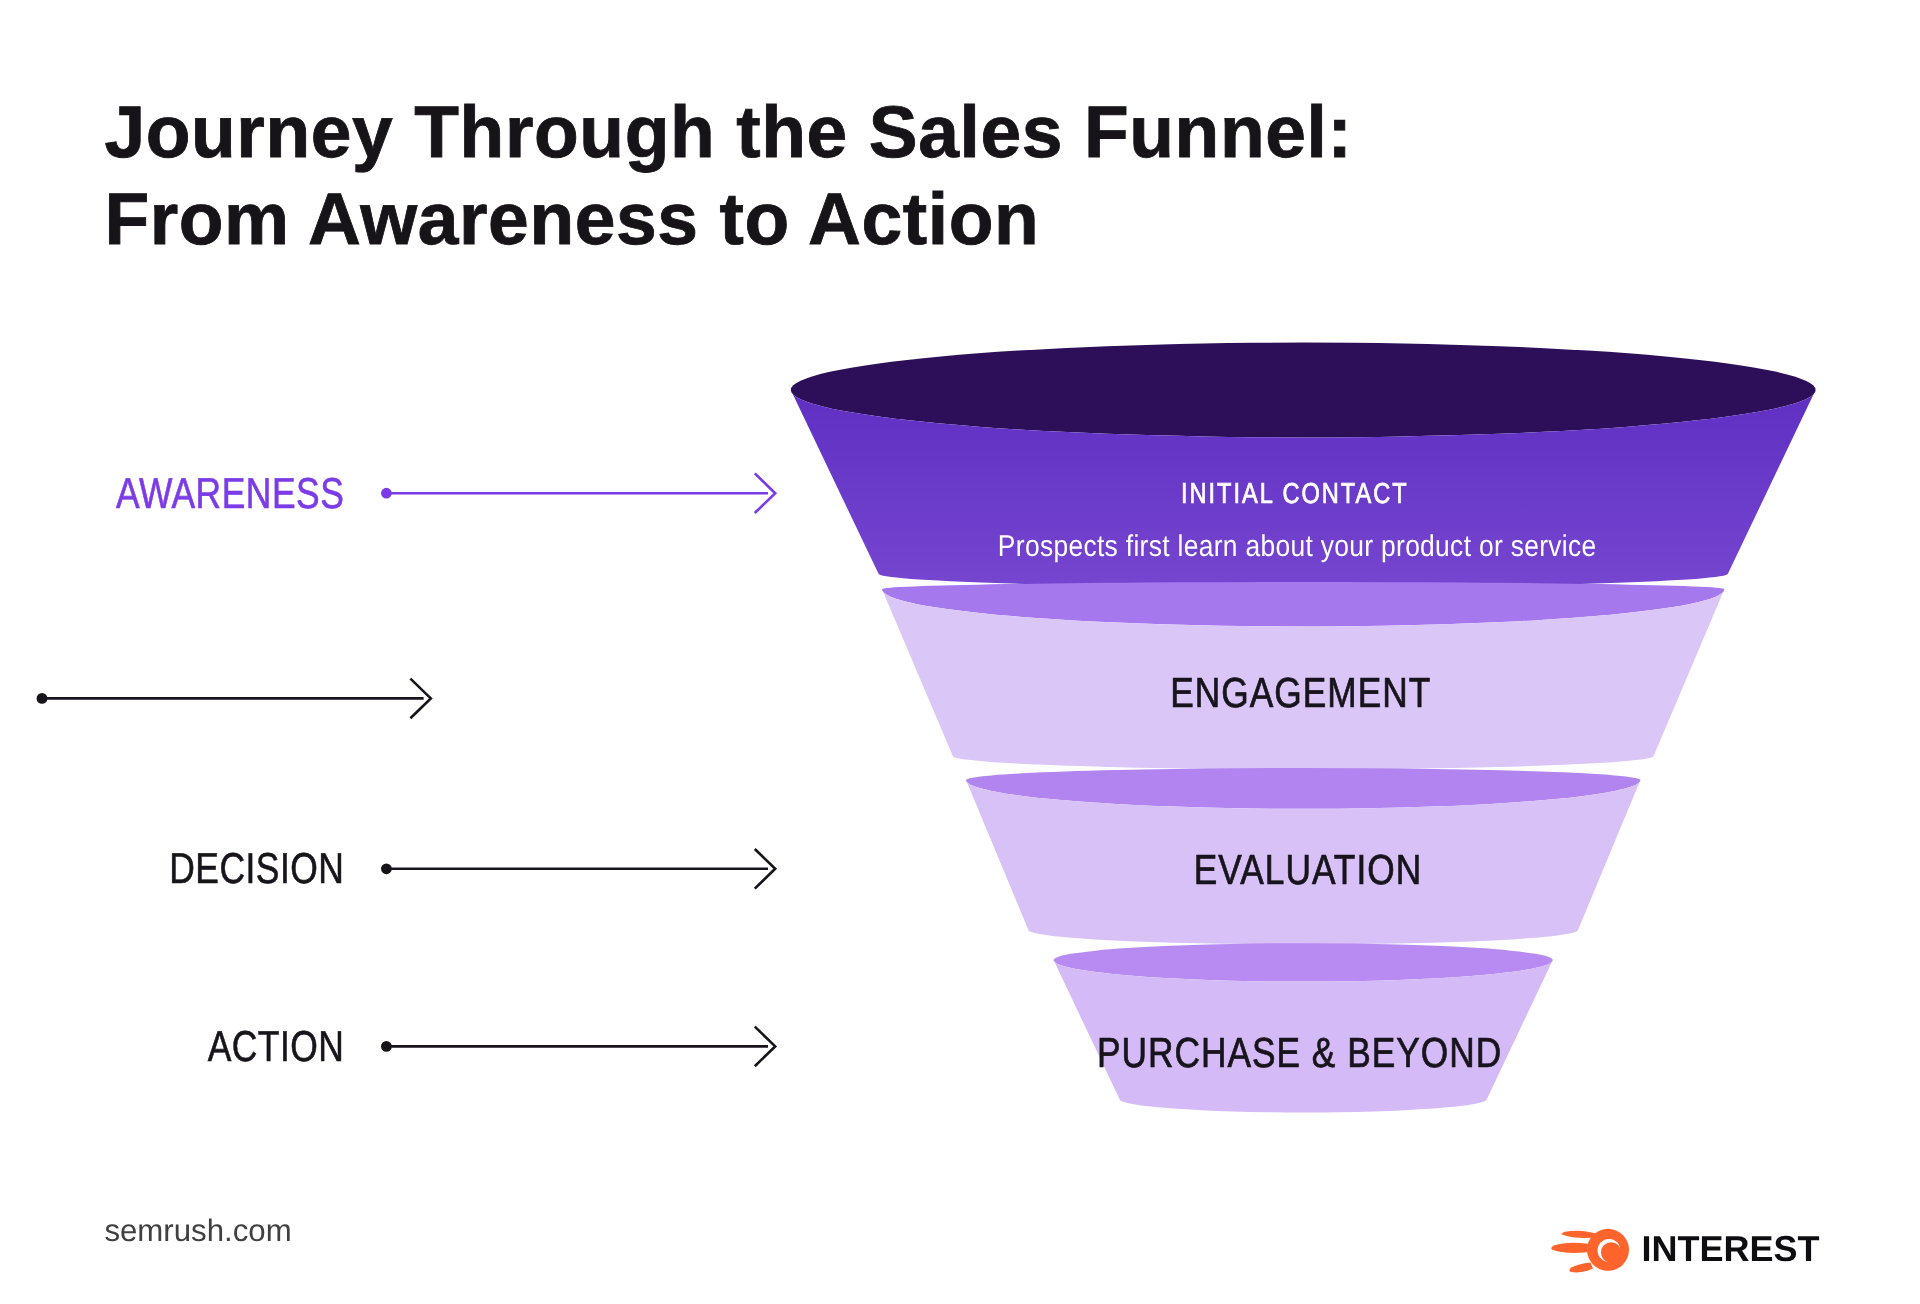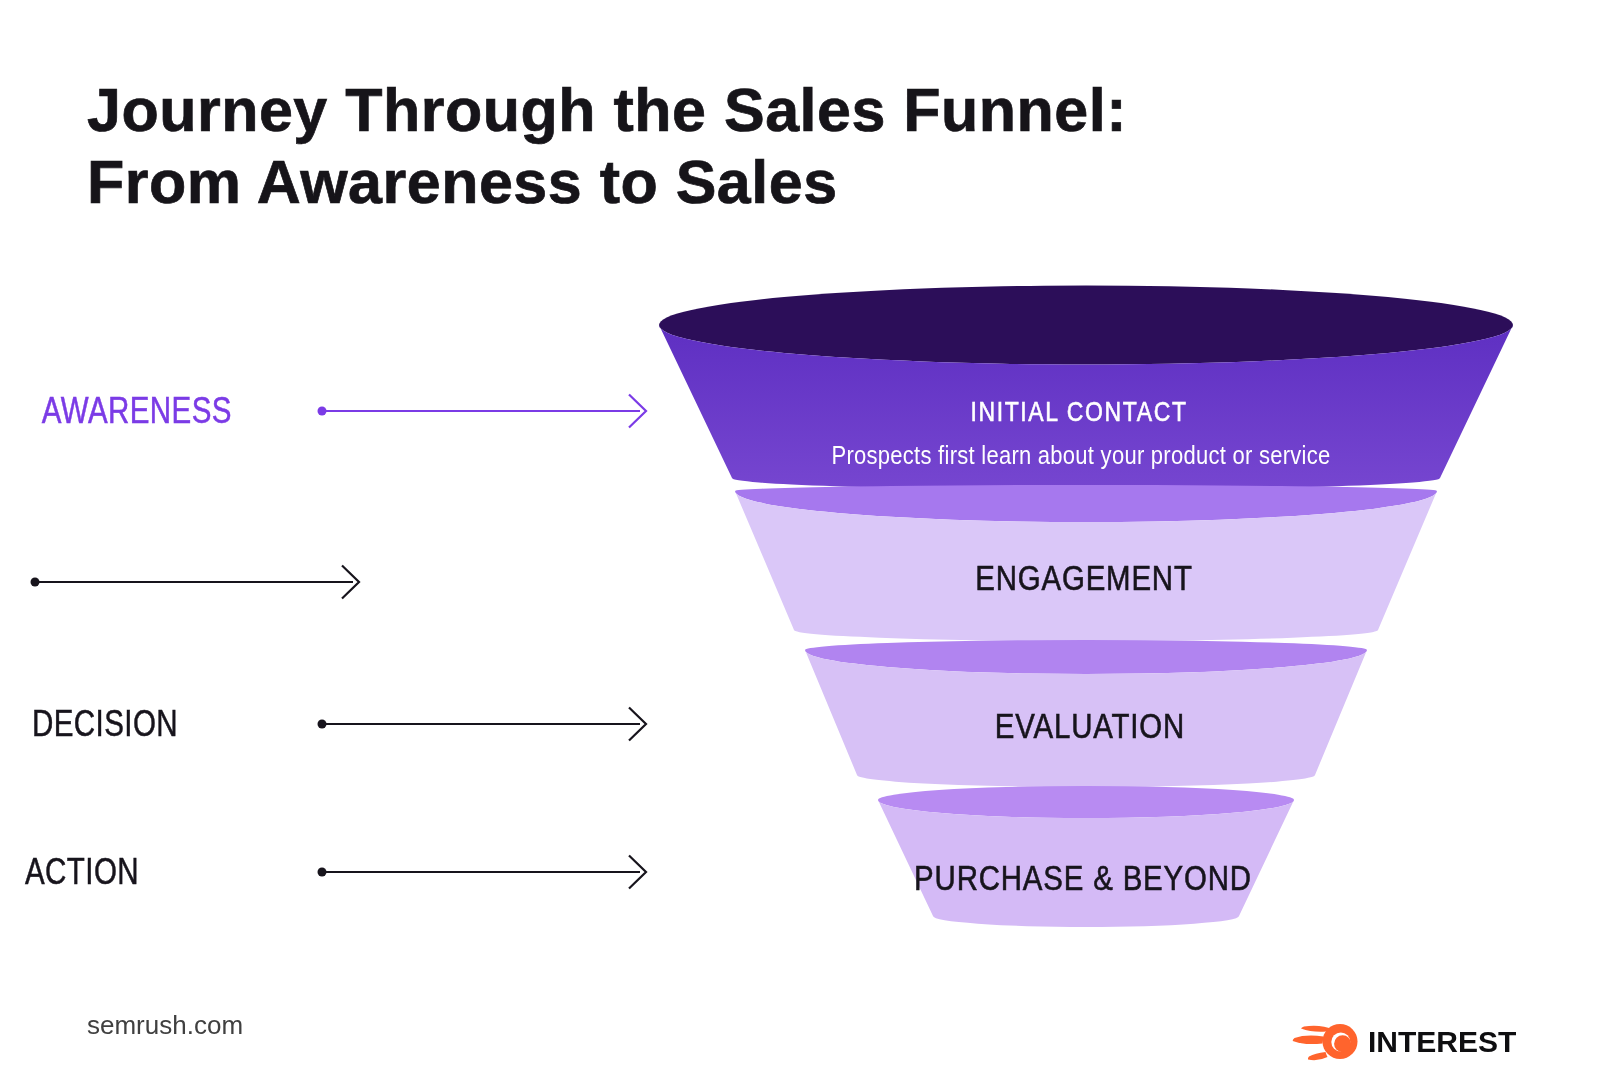--- a/index.html
+++ b/index.html
@@ -3,46 +3,46 @@
 <meta charset="utf-8">
 <style>
   html,body{margin:0;padding:0;}
   .page{position:relative;width:1539px;height:1087px;background:#ffffff;overflow:hidden;
         font-family:"Liberation Sans",sans-serif;}
   .title{position:absolute;left:87px;top:74px;font-size:61px;line-height:72px;font-weight:700;
          color:var(--c-title);letter-spacing:0.5px;-webkit-text-stroke:0.7px var(--c-title);}
   .funnel-svg{position:absolute;left:0;top:0;}
   .flabel{position:absolute;white-space:nowrap;text-align:center;transform:translateX(-50%);}
   .flabel .tx{display:inline-block;transform:scaleX(0.82);transform-origin:50% 50%;}
-  .f-title{font-size:28px;line-height:35px;font-weight:500;letter-spacing:2px;color:#ffffff;
+  .f-title{font-size:24px;line-height:35px;font-weight:500;letter-spacing:2px;color:#ffffff;
            -webkit-text-stroke:0.6px #ffffff;}
   .f-sub{font-size:25px;line-height:25px;font-weight:400;letter-spacing:0.3px;color:#ffffff;}
   .f-sub .tx{transform:scaleX(0.88);}
   .f-dark{font-size:35px;line-height:35px;font-weight:500;letter-spacing:1px;color:var(--c-text);
           -webkit-text-stroke:0.6px var(--c-text);}
   .f-dark .tx{transform:scaleX(0.84);}
   .stage{position:absolute;left:0;width:660px;height:40px;display:flex;align-items:center;color:var(--c-text);}
   .stage.accent{color:var(--c-accent);}
-  .stage .lbl{width:287px;text-align:left;font-size:36px;font-weight:500;letter-spacing:0.5px;
+  .stage .lbl{width:287px;text-align:right;font-size:36px;font-weight:500;letter-spacing:0.5px;
               -webkit-text-stroke:0.5px currentColor;}
   .stage .lbl .tx{display:inline-block;transform:scaleX(0.82);transform-origin:100% 50%;}
   .stage svg{margin-left:29px;display:block;}
   .site{position:absolute;left:87px;top:1010px;font-size:26px;color:#404040;}
   .logo{position:absolute;left:1292px;top:1020px;display:flex;align-items:center;}
   .logo svg{display:block;}
   .logo .brand{font-size:30px;font-weight:700;letter-spacing:0px;color:#0e0e10;margin-left:10px;}
 </style>
 </head>
 <body>
 
 <div class="page">
 
   <div class="title">
     <div>Journey Through the Sales Funnel:</div>
-    <div>From Awareness to Sales</div>
+    <div>From Awareness to Action</div>
   </div>
 
   <svg class="funnel-svg" width="1600" height="1087" viewBox="0 0 1600 1087">
     <defs>
       <linearGradient id="seg1grad" x1="0" y1="0" x2="0" y2="1">
         <stop offset="0" style="stop-color:var(--c-seg1_body_top)"></stop>
         <stop offset="1" style="stop-color:var(--c-seg1_body_bottom)"></stop>
       </linearGradient>
     </defs>
     <ellipse cx="1086" cy="325" rx="427" ry="39.5" fill="var(--c-seg1_ellipse)"></ellipse>

